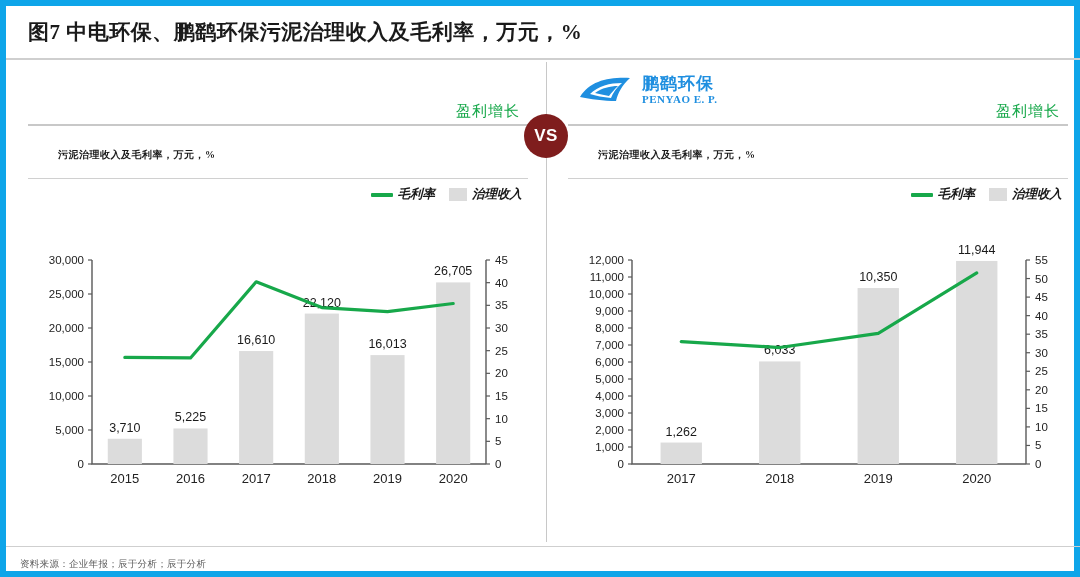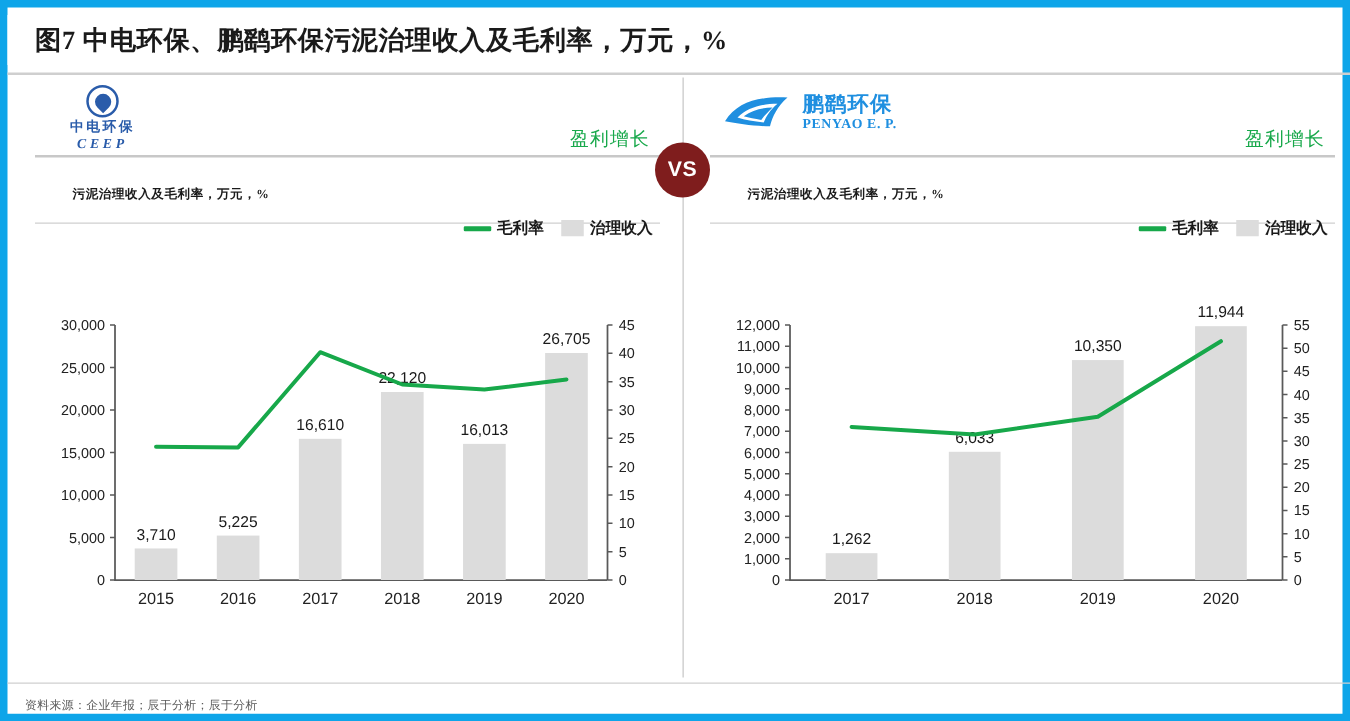--- a/index.html
+++ b/index.html
@@ -114,23 +114,24 @@
     font-size: 10px; color: #1a1a1a; font-weight: bold;
     font-family: "Liberation Serif", "DejaVu Serif", serif;
     letter-spacing: 0.5px;
   }
   .sub-rule {
     position: absolute; left: 0; top: 112px; width: 100%;
     height: 1px; background: #d0d0d0;
   }
   
   .legend {
-    position: absolute; right: 6px; top: 108px;
+    position: absolute; right: 6px; top: 120px;
     display: flex; align-items: center; gap: 14px;
     font-family: "Liberation Serif", "DejaVu Serif", serif;
+    font-style: italic;
   }
   .legend-item { display: flex; align-items: center; gap: 5px; }
   .legend-line { width: 22px; height: 4px; background: #17a84a; border-radius: 1px; }
   .legend-swatch { width: 18px; height: 13px; background: #dcdcdc; }
   .legend-label { font-size: 12.5px; color: #1a1a1a; font-weight: bold; }
 
   
   .plot-wrap { position: absolute; left: 0; top: 168px; width: 500px; height: 260px; }
   .plot-svg { display: block; }
   .tick-text {
@@ -172,27 +173,20 @@
     <div class="title-text">图7   中电环保、鹏鹞环保污泥治理收入及毛利率，万元，%</div>
   </div>
   <div class="title-rule"></div>
 
   <div class="center-divider"></div>
   <div class="vs-badge">VS</div>
 
   <div class="panel left">
 
     <div class="panel-head">
-      <div class="brand">
-        <div class="ceep-mark">
-          <div class="ceep-mark-inner"></div>
-        </div>
-        <div class="ceep-cn">中电环保</div>
-        <div class="ceep-en">CEEP</div>
-      </div>
       <div class="growth-tag">盈利增长</div>
       <div class="head-rule"></div>
     </div>
 
     <div class="panel-subtitle">污泥治理收入及毛利率，万元，%</div>
     <div class="sub-rule"></div>
 
     <div class="legend">
       <div class="legend-item">
         <span class="legend-line"></span>

